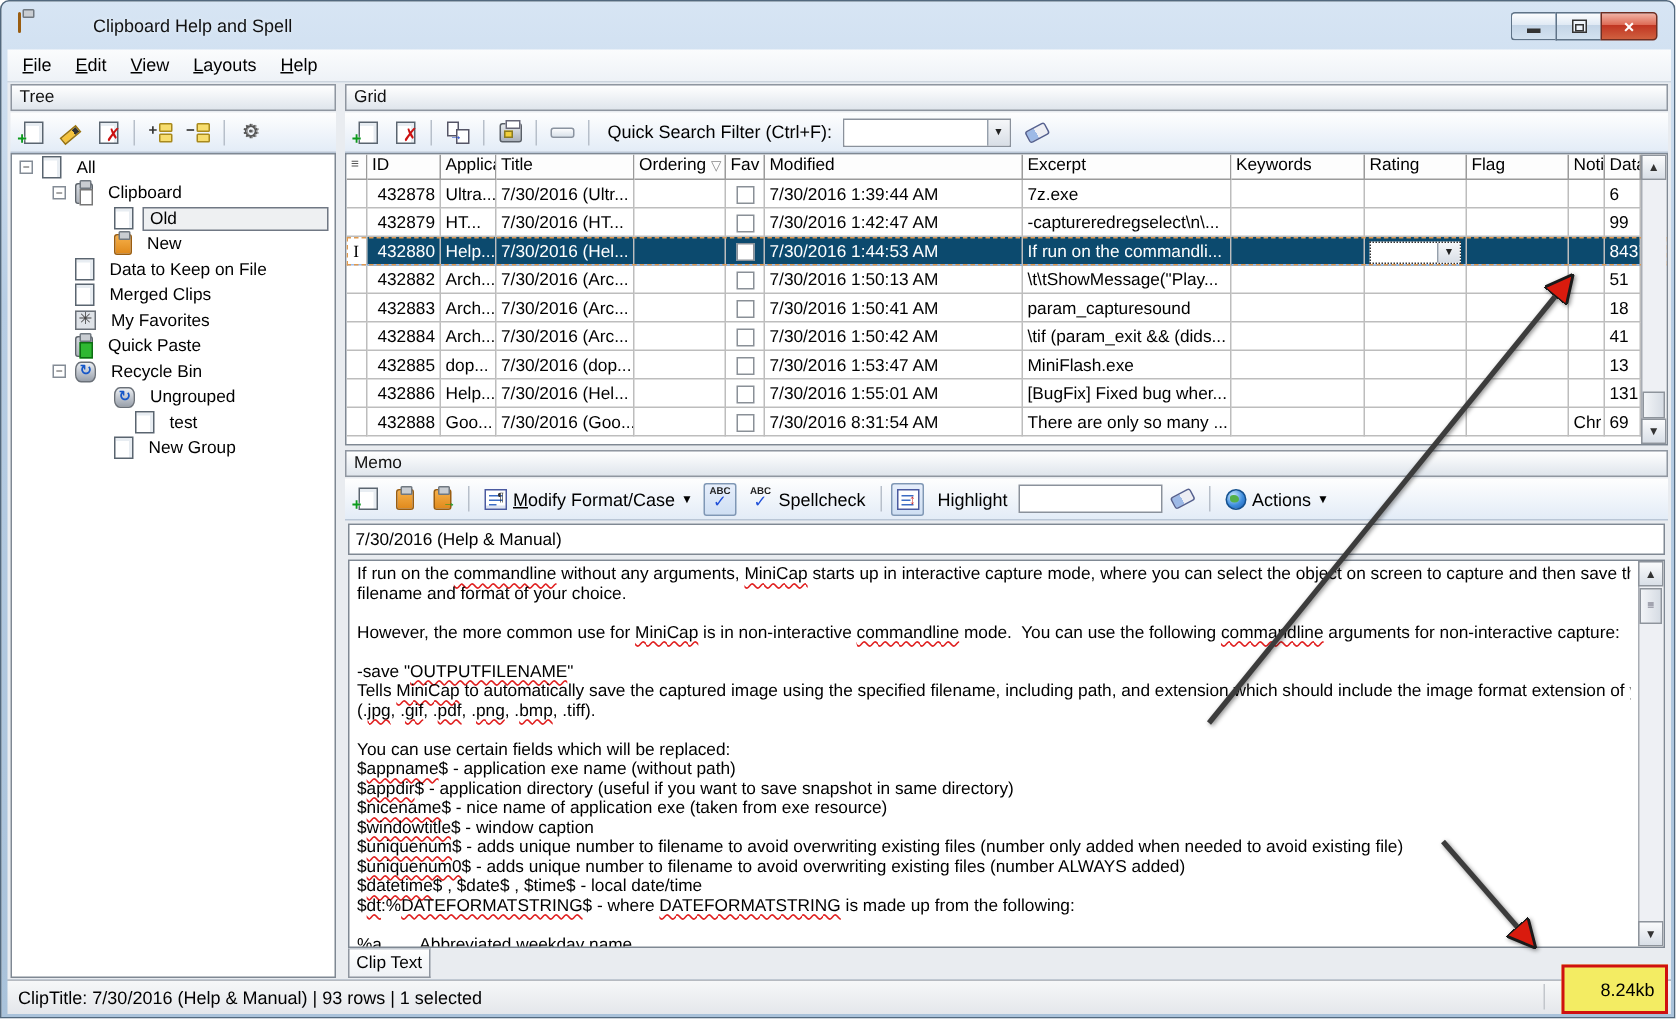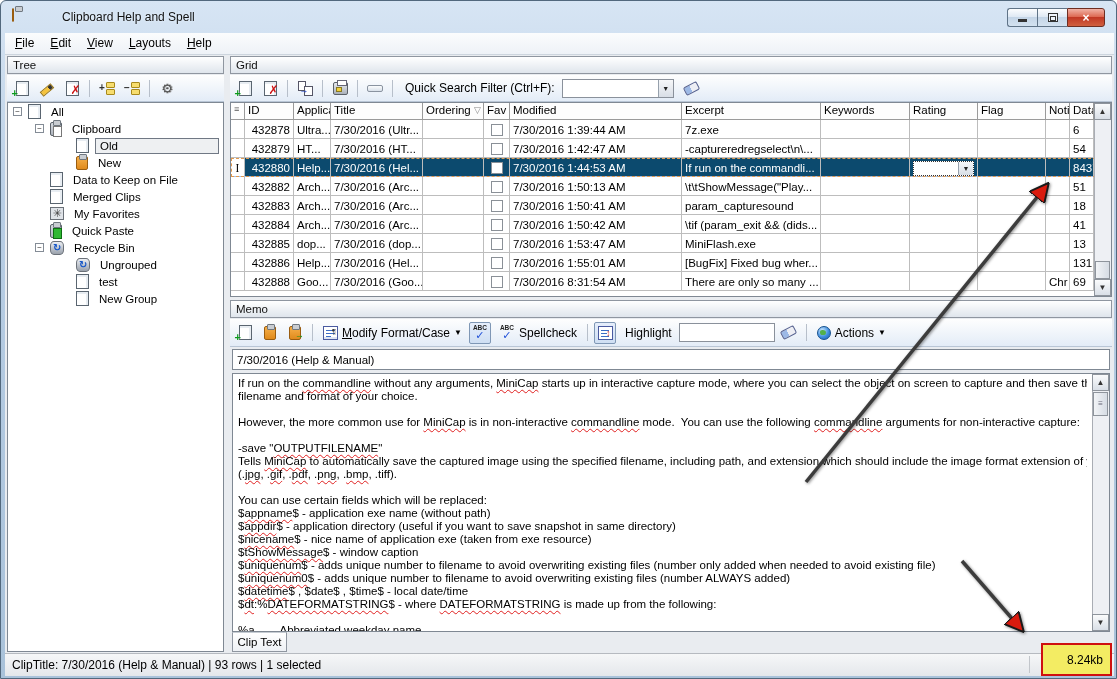--- a/index.html
+++ b/index.html
@@ -271,21 +271,21 @@
       <div class="tree-row" style="padding-left: 27px;">
         <span class="tree-exp">−</span>
         <span class="tree-icon i-recycle"></span>
         <span class="tree-label">Recycle Bin</span>
       </div>
       <div class="tree-row" style="padding-left: 53px;">
         <span style="width: 15px; flex: 0 0 auto;"></span>
         <span class="tree-icon i-recycle"></span>
         <span class="tree-label">Ungrouped</span>
       </div>
-      <div class="tree-row" style="padding-left: 53px;">
+      <div class="tree-row" style="padding-left: 67px;">
         <span style="width: 15px; flex: 0 0 auto;"></span>
         <span class="tree-icon i-page"></span>
         <span class="tree-label">test</span>
       </div>
       <div class="tree-row" style="padding-left: 53px;">
         <span style="width: 15px; flex: 0 0 auto;"></span>
         <span class="tree-icon i-page"></span>
         <span class="tree-label">New Group</span>
       </div>
     </div>
@@ -370,21 +370,21 @@
           <div class="gc" style="width: 61px; flex: 0 0 auto;"></div>
           <div class="gc" style="width: 26px; flex: 0 0 auto;">
             <span class="cbx"></span>
           </div>
           <div class="gc" style="width: 172px; flex: 0 0 auto;">7/30/2016 1:42:47 AM</div>
           <div class="gc" style="width: 139px; flex: 0 0 auto;">-captureredregselect\n\...</div>
           <div class="gc" style="width: 89px; flex: 0 0 auto;"></div>
           <div class="gc" style="width: 68px; flex: 0 0 auto;"></div>
           <div class="gc" style="width: 68px; flex: 0 0 auto;"></div>
           <div class="gc" style="width: 24px; flex: 0 0 auto;"></div>
-          <div class="gc" style="width: 24px; flex: 0 0 auto;">54</div>
+          <div class="gc" style="width: 24px; flex: 0 0 auto;">99</div>
         </div>
         <div class="grid-row sel">
           <div class="gc marker" style="width: 14px; flex: 0 0 auto; font-family: &quot;Liberation Serif&quot;, &quot;DejaVu Serif&quot;, serif; justify-content: center;">I</div>
           <div class="gc r" style="width: 49px; flex: 0 0 auto;">432880</div>
           <div class="gc" style="width: 37px; flex: 0 0 auto;">Help...</div>
           <div class="gc" style="width: 92px; flex: 0 0 auto;">7/30/2016 (Hel...</div>
           <div class="gc" style="width: 61px; flex: 0 0 auto;"></div>
           <div class="gc" style="width: 26px; flex: 0 0 auto;">
             <span class="cbx"></span>
           </div>
@@ -581,21 +581,21 @@
         <div class="memo-line">However, the more common use for <span class="sq">MiniCap</span> is in non-interactive <span class="sq">commandline</span> mode.  You can use the following <span class="sq">commandline</span> arguments for non-interactive capture:</div>
         <div class="memo-line">&nbsp;</div>
         <div class="memo-line">-save "<span class="sq">OUTPUTFILENAME</span>"</div>
         <div class="memo-line">Tells <span class="sq">MiniCap</span> to automatically save the captured image using the specified filename, including path, and extension which should include the image format extension of your choice</div>
         <div class="memo-line">(.<span class="sq">jpg</span>, .<span class="sq">gif</span>, .<span class="sq">pdf</span>, .<span class="sq">png</span>, .<span class="sq">bmp</span>, .tiff).</div>
         <div class="memo-line">&nbsp;</div>
         <div class="memo-line">You can use certain fields which will be replaced:</div>
         <div class="memo-line">$<span class="sq">appname</span>$ - application exe name (without path)</div>
         <div class="memo-line">$<span class="sq">appdir</span>$ - application directory (useful if you want to save snapshot in same directory)</div>
         <div class="memo-line">$<span class="sq">nicename</span>$ - nice name of application exe (taken from exe resource)</div>
-        <div class="memo-line">$<span class="sq">tShowMessage</span>$ - window caption</div>
+        <div class="memo-line">$<span class="sq">windowtitle</span>$ - window caption</div>
         <div class="memo-line">$<span class="sq">uniquenum</span>$ - adds unique number to filename to avoid overwriting existing files (number only added when needed to avoid existing file)</div>
         <div class="memo-line">$<span class="sq">uniquenum0</span>$ - adds unique number to filename to avoid overwriting existing files (number ALWAYS added)</div>
         <div class="memo-line">$<span class="sq">datetime</span>$ , $date$ , $time$ - local date/time</div>
         <div class="memo-line">$<span class="sq">dt</span>:%<span class="sq">DATEFORMATSTRING</span>$ - where <span class="sq">DATEFORMATSTRING</span> is made up from the following:</div>
         <div class="memo-line">&nbsp;</div>
         <div class="memo-line">%a        Abbreviated weekday name</div>
       </div>
     <div class="mscroll">
       <div class="sbtn" style="margin-left:-1px;">▲</div>
       <div class="sthumb" style="position:absolute; left:0; top:18px; height:24px; text-align:center; font-size:8px; line-height:22px; color:#667;">≡</div>

